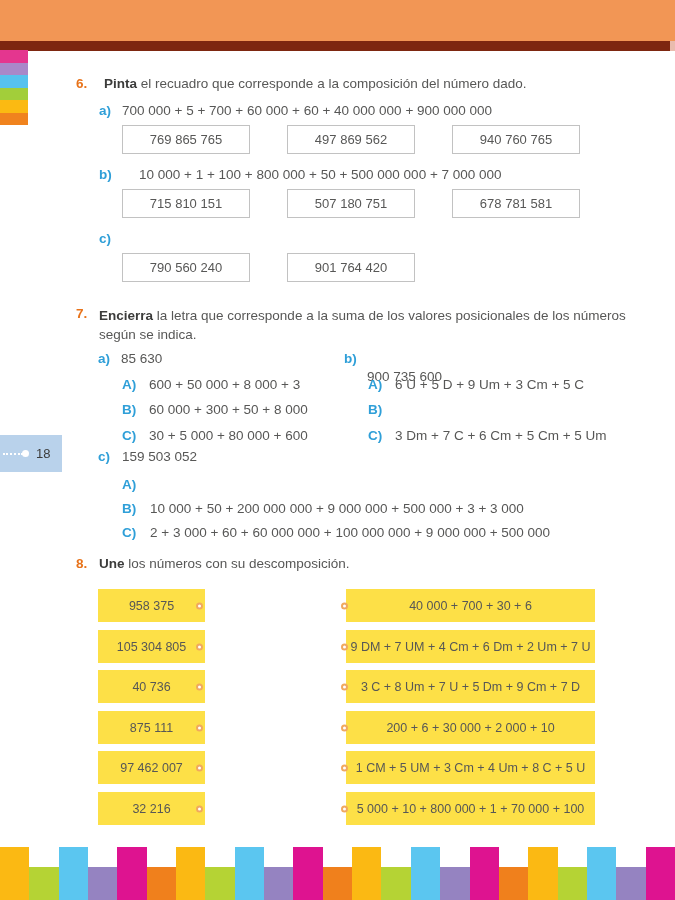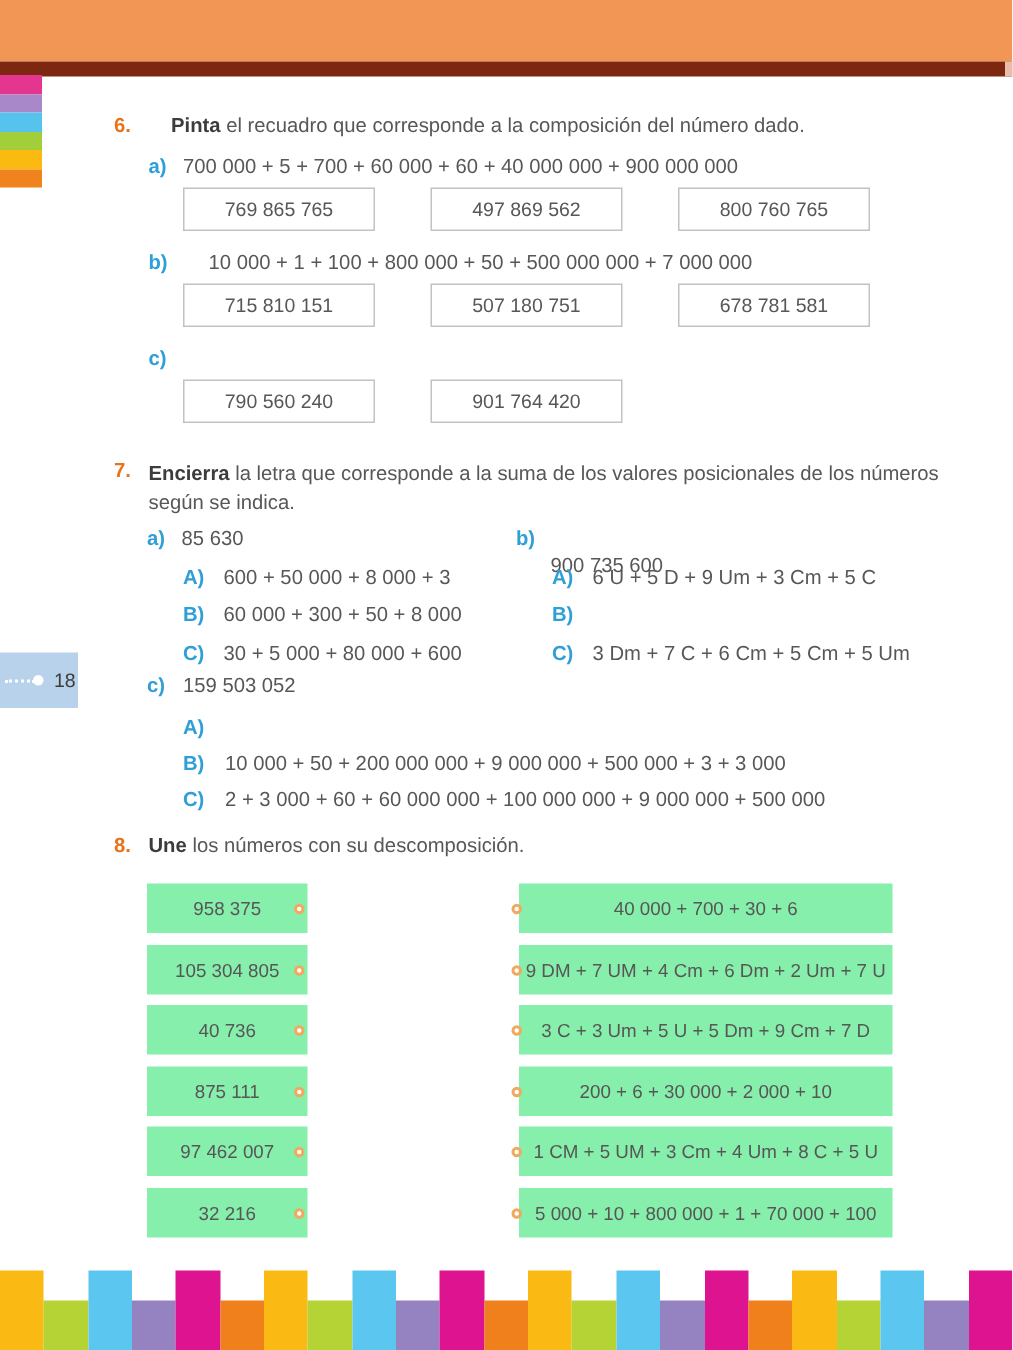--- a/index.html
+++ b/index.html
@@ -21,28 +21,28 @@
   .lbl  { color:#2F9FD8; font-weight:bold; font-size:13.5px; white-space:nowrap; }
   .bd   { color:#3C3C3B; font-weight:bold; }
   .wrap { white-space:normal; width:532px; line-height:19px; }
 
   
   .box { position:absolute; width:128px; height:29px; background:#fff; border:1px solid #C2C2C2;
          display:flex; align-items:center; justify-content:center;
          color:#575756; font-size:13px; }
 
   
-  .page-tab { left:0; top:435px; width:52px; height:37px; background:#B9D2EB;
+  .page-tab { left:0; top:435px; width:62px; height:37px; background:#B9D2EB;
               display:flex; align-items:center; }
   .dotline  { width:20px; border-top:2px dotted #fff; margin-left:3px; }
   .pagedot  { width:7px; height:7px; border-radius:50%; background:#fff; margin-left:-1px; }
   .pagenum  { color:#3C3C3B; font-size:13px; margin-left:7px; }
 
   
-  .tag { position:absolute; height:33px; background:#86efac;
+  .tag { position:absolute; height:33px; background:#fde047;
          display:flex; align-items:center; justify-content:center;
          color:#575756; font-size:12.5px; white-space:nowrap; }
   .tag-left  { left:98px;  width:107px; }
   .tag-right { left:346px; width:249px; }
   .dot { position:absolute; top:50%; transform:translateY(-50%);
          width:7px; height:7px; background:#fff; border:2px solid #F0A95F; border-radius:50%; }
   .dot-r { right:2px; }
   .dot-l { left:-5px; }
 
   
@@ -62,27 +62,27 @@
   <div class="abs side-tabs">
       <div class="side-tab" style="background: rgb(228, 54, 143);"></div>
       <div class="side-tab" style="background: rgb(169, 136, 201);"></div>
       <div class="side-tab" style="background: rgb(86, 194, 238);"></div>
       <div class="side-tab" style="background: rgb(162, 206, 58);"></div>
       <div class="side-tab" style="background: rgb(251, 186, 18);"></div>
       <div class="side-tab" style="background: rgb(240, 131, 30);"></div>
     </div>
 
   <span class="abs num" style="left:76px;top:76px">6.</span>
-  <span class="abs txt" style="left:114px;top:76px"><b class="bd">Pinta</b><span> el recuadro que corresponde a la composición del número dado.</span></span>
+  <span class="abs txt" style="left:104px;top:76px"><b class="bd">Pinta</b><span> el recuadro que corresponde a la composición del número dado.</span></span>
 
   <span class="abs lbl" style="left:99px;top:103px">a)</span>
   <span class="abs txt" style="left:122px;top:103px">700 000 + 5 + 700 + 60 000 + 60 + 40 000 000 + 900 000 000</span>
   <div class="box" style="left:122px;top:125px">769 865 765</div>
   <div class="box" style="left:287px;top:125px">497 869 562</div>
-  <div class="box" style="left:452px;top:125px">800 760 765</div>
+  <div class="box" style="left:452px;top:125px">940 760 765</div>
 
   <span class="abs lbl" style="left:99px;top:167px">b)</span>
   <span class="abs txt" style="left:139px;top:167px">10 000 + 1 + 100 + 800 000 + 50 + 500 000 000 + 7 000 000</span>
   <div class="box" style="left:122px;top:189px">715 810 151</div>
   <div class="box" style="left:287px;top:189px">507 180 751</div>
   <div class="box" style="left:452px;top:189px">678 781 581</div>
 
   <span class="abs lbl" style="left:99px;top:231px">c)</span>
   <div class="box" style="left:122px;top:253px">790 560 240</div>
   <div class="box" style="left:287px;top:253px">901 764 420</div>
@@ -141,21 +141,21 @@
   <div class="tag tag-right" style="top:630px">
       <span>9 DM + 7 UM + 4 Cm + 6 Dm + 2 Um + 7 U</span>
       <div class="dot dot-l"></div>
     </div>
 
   <div class="tag tag-left" style="top:670px">
       <span>40 736</span>
       <div class="dot dot-r"></div>
     </div>
   <div class="tag tag-right" style="top:670px">
-      <span>3 C + 3 Um + 5 U + 5 Dm + 9 Cm + 7 D</span>
+      <span>3 C + 8 Um + 7 U + 5 Dm + 9 Cm + 7 D</span>
       <div class="dot dot-l"></div>
     </div>
 
   <div class="tag tag-left" style="top:711px">
       <span>875 111</span>
       <div class="dot dot-r"></div>
     </div>
   <div class="tag tag-right" style="top:711px">
       <span>200 + 6 + 30 000 + 2 000 + 10</span>
       <div class="dot dot-l"></div>

